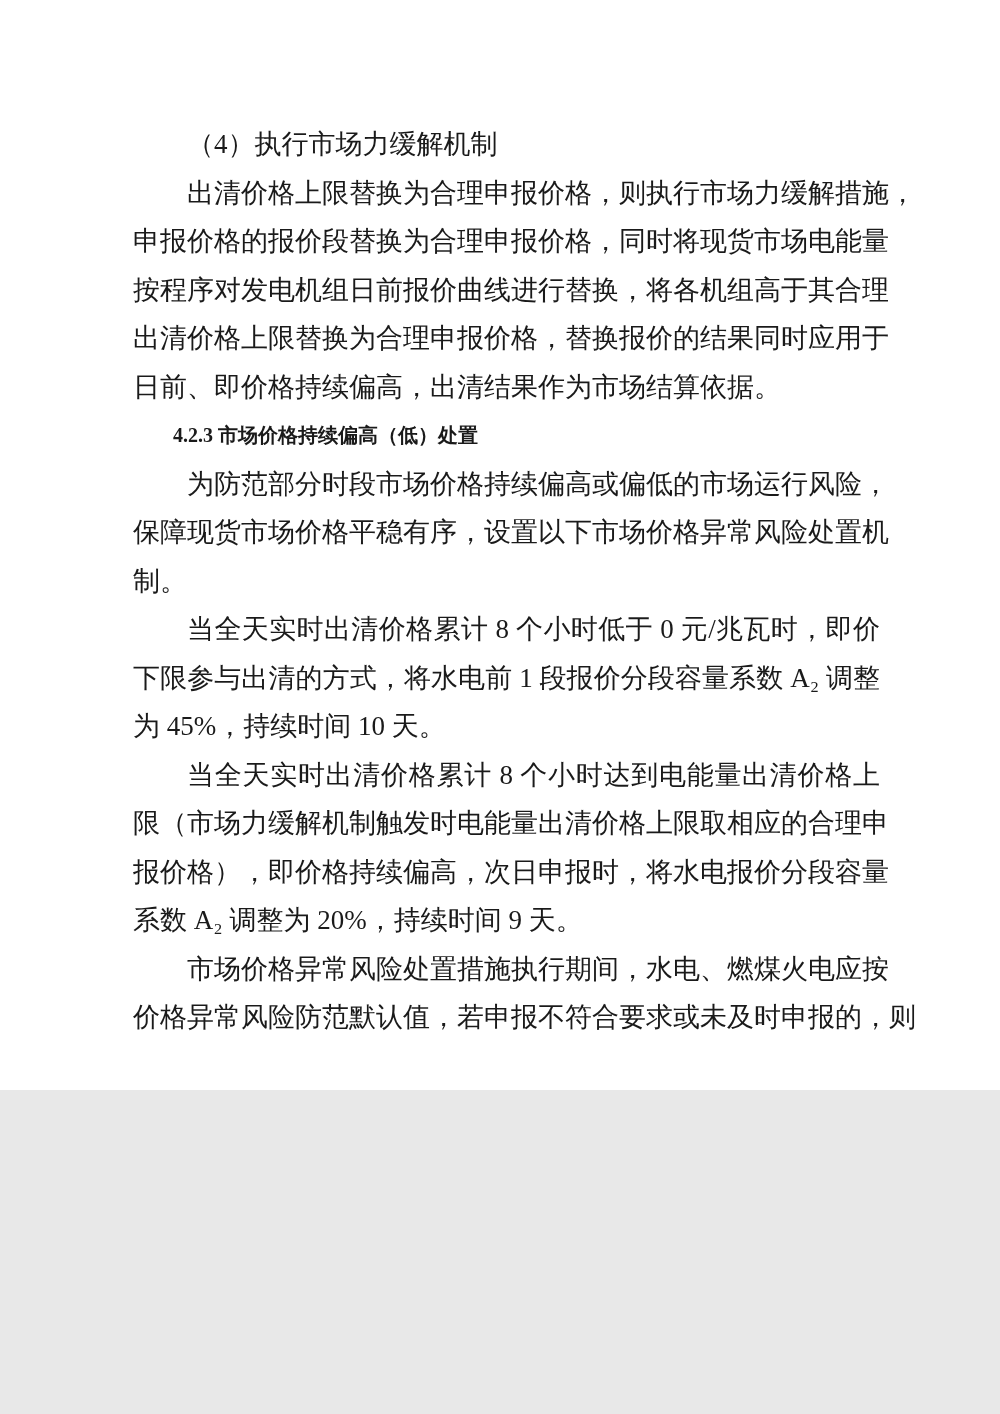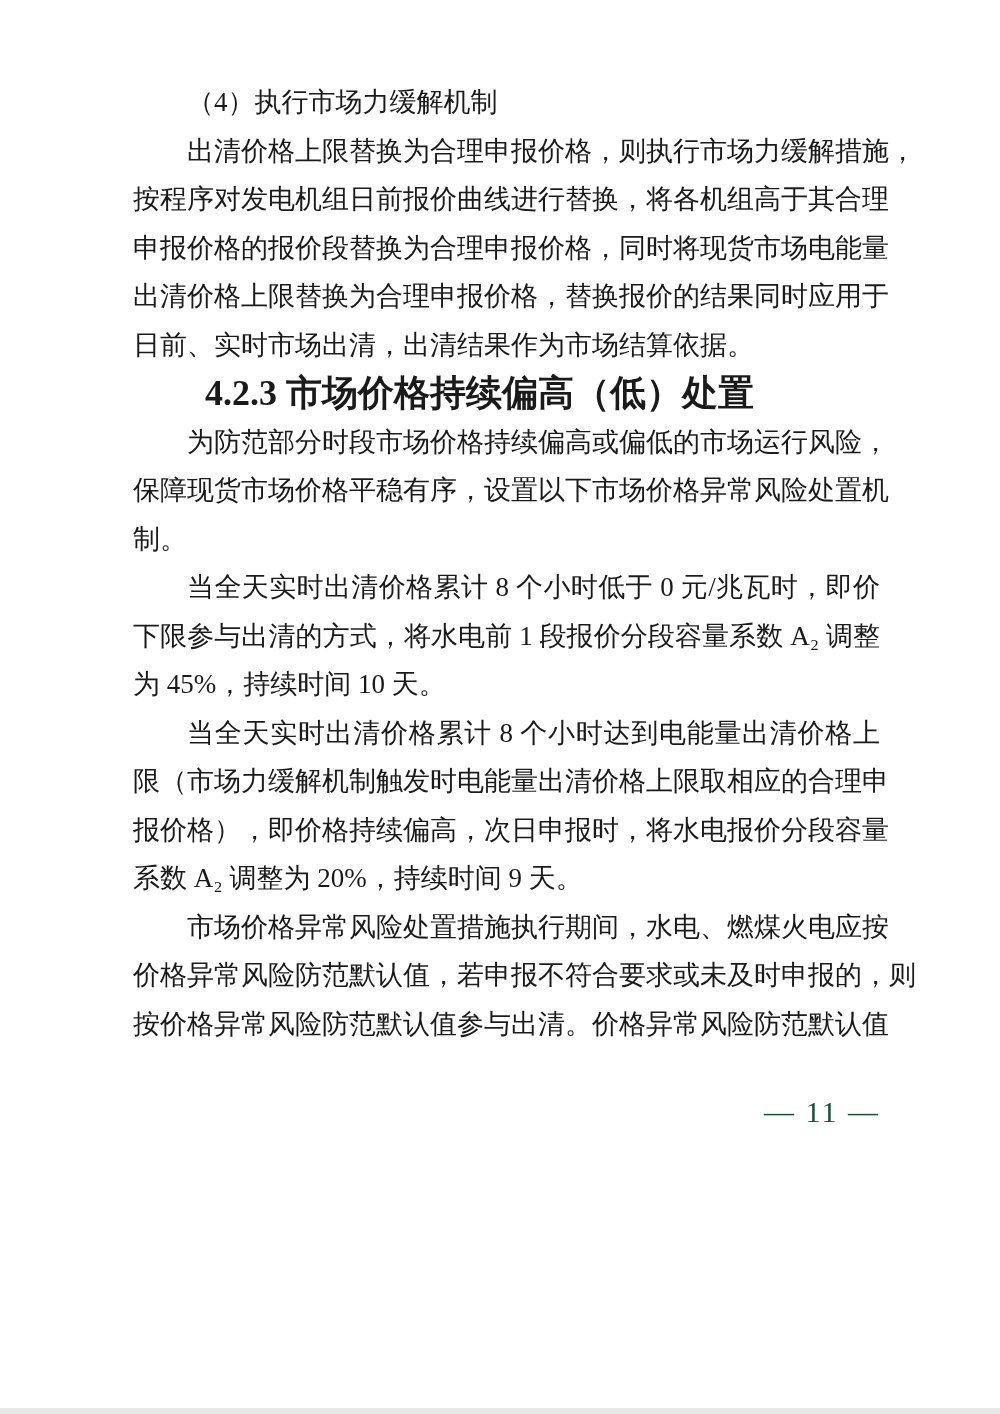--- a/index.html
+++ b/index.html
@@ -3,25 +3,25 @@
 <meta charset="utf-8">
 <style>
   html, body {
     margin: 0;
     padding: 0;
     background: #e8e8e8;
   }
   .page {
     position: relative;
     width: 1000px;
-    height: 1408px;
+    height: 1090px;
     margin: 0 auto;
     background: #ffffff;
     box-sizing: border-box;
-    padding: 78px 120px 0 133px;
+    padding: 120px 120px 0 133px;
     font-family: "Liberation Serif", "DejaVu Serif", serif;
     color: #1a1a1a;
     overflow: hidden;
   }
   .doc-body {
     width: 747px;
   }
   .line {
     font-size: 27px;
     line-height: 48.5px;
@@ -34,21 +34,21 @@
   }
   .line.no-stretch {
     text-align: left;
     text-align-last: left;
   }
   .line.indent {
     text-indent: 2em;
   }
   .line.heading {
     font-weight: bold;
-    font-size: 36px;
+    font-size: 20px;
   }
   .footer {
     width: 747px;
     margin-top: 44px;
     text-align: right;
   }
   .page-number {
     font-size: 30px;
     line-height: 40px;
     letter-spacing: 2px;
@@ -57,42 +57,41 @@
 </style>
 </head>
 <body>
 
 <div class="page">
   <div class="doc-body">
 
     <div class="line indent no-stretch">（4）执行市场力缓解机制</div>
 
     <div class="line indent">出清价格上限替换为合理申报价格，则执行市场力缓解措施，</div>
+    <div class="line">申报价格的报价段替换为合理申报价格，同时将现货市场电能量</div>
     <div class="line">按程序对发电机组日前报价曲线进行替换，将各机组高于其合理</div>
-    <div class="line">申报价格的报价段替换为合理申报价格，同时将现货市场电能量</div>
     <div class="line">出清价格上限替换为合理申报价格，替换报价的结果同时应用于</div>
-    <div class="line no-stretch">日前、实时市场出清，出清结果作为市场结算依据。</div>
+    <div class="line no-stretch">日前、即价格持续偏高，出清结果作为市场结算依据。</div>
 
     <div class="line heading indent no-stretch">4.2.3 市场价格持续偏高（低）处置</div>
 
     <div class="line indent">为防范部分时段市场价格持续偏高或偏低的市场运行风险，</div>
     <div class="line">保障现货市场价格平稳有序，设置以下市场价格异常风险处置机</div>
     <div class="line no-stretch">制。</div>
 
     <div class="line indent">当全天实时出清价格累计 8 个小时低于 0 元/兆瓦时，即价</div>
     <div class="line">下限参与出清的方式，将水电前 1 段报价分段容量系数 A₂ 调整</div>
     <div class="line no-stretch">为 45%，持续时间 10 天。</div>
 
     <div class="line indent">当全天实时出清价格累计 8 个小时达到电能量出清价格上</div>
     <div class="line">限（市场力缓解机制触发时电能量出清价格上限取相应的合理申</div>
     <div class="line">报价格），即价格持续偏高，次日申报时，将水电报价分段容量</div>
     <div class="line no-stretch">系数 A₂ 调整为 20%，持续时间 9 天。</div>
 
     <div class="line indent">市场价格异常风险处置措施执行期间，水电、燃煤火电应按</div>
     <div class="line">价格异常风险防范默认值，若申报不符合要求或未及时申报的，则</div>
-    <div class="line">按价格异常风险防范默认值参与出清。价格异常风险防范默认值</div>
 
   </div>
 
   <div class="footer">
     <span class="page-number">— 11 —</span>
   </div>
 </div>
 
 </body></html>

